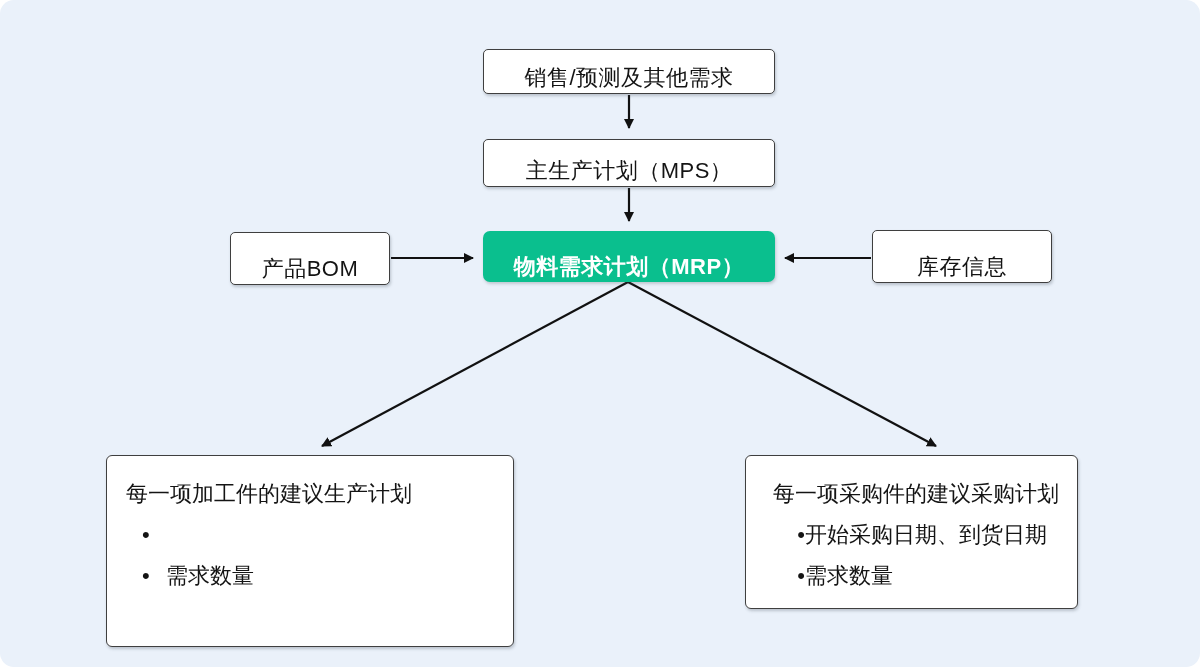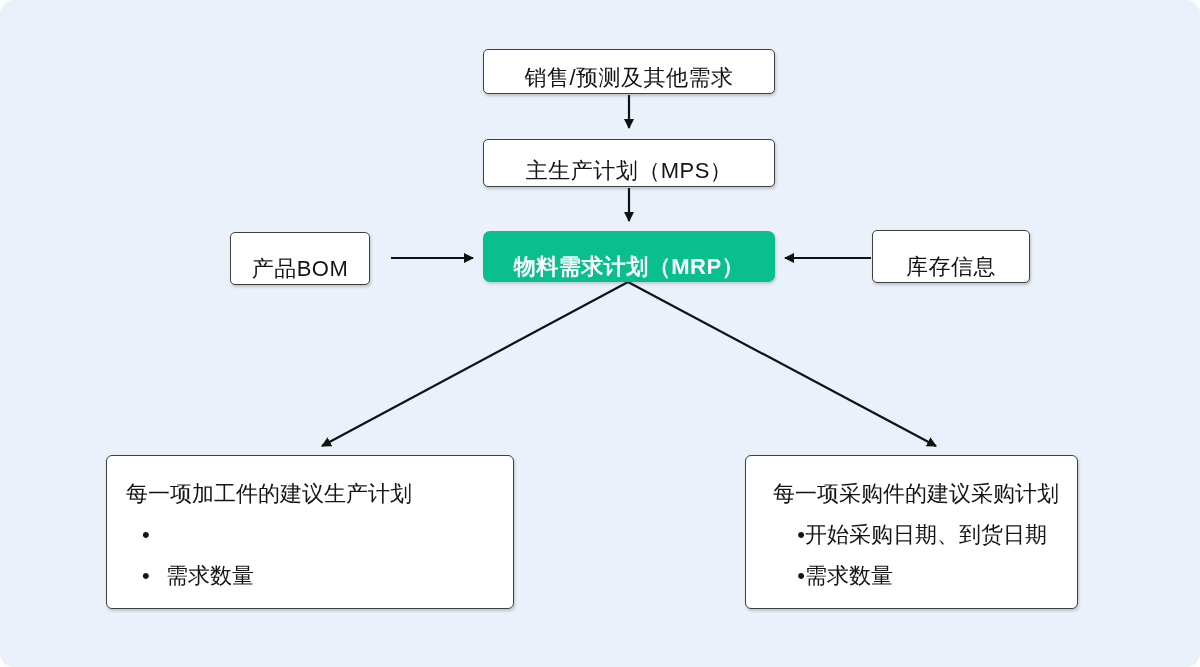--- a/index.html
+++ b/index.html
@@ -17,30 +17,30 @@
     box-sizing:border-box;text-align:center;
   }
   .node.accent{
     background:var(--accent,#0ABF8E);border:none;color:#ffffff;
     font-weight:600;border-radius:7px;
     box-shadow:1px 2px 3px rgba(70,80,90,.25);
   }
   #node-sales{left:483px;top:49px;width:292px;height:45px;}
   #node-mps{left:483px;top:139px;width:292px;height:48px;}
   #node-mrp{left:483px;top:231px;width:292px;height:51px;}
-  #node-bom{left:230px;top:232px;width:140px;height:53px;}
-  #node-inventory{left:872px;top:230px;width:158px;height:53px;}
+  #node-bom{left:230px;top:232px;width:160px;height:53px;}
+  #node-inventory{left:872px;top:230px;width:180px;height:53px;}
   .detail{
     position:absolute;display:block;
     background:#ffffff;border:1.6px solid #3f3f3f;border-radius:6px;
     box-shadow:1px 2px 3px rgba(70,80,90,.28);
     color:#141414;font-size:22px;font-weight:500;
     box-sizing:border-box;padding:17px 18px 0 19px;line-height:41px;
   }
-  #node-production{left:106px;top:455px;width:408px;height:154px;}
+  #node-production{left:106px;top:455px;width:408px;height:192px;}
   #node-purchase{left:745px;top:455px;width:333px;height:154px;text-align:right;}
   .detail .title{display:block;}
   .bullet-row{display:flex;}
   .bullet-row .dot{width:24px;padding-left:16px;flex:none;}
 </style>
 </head>
 <body>
 
 <div id="canvas" style="background: rgb(234, 241, 250);">
 

